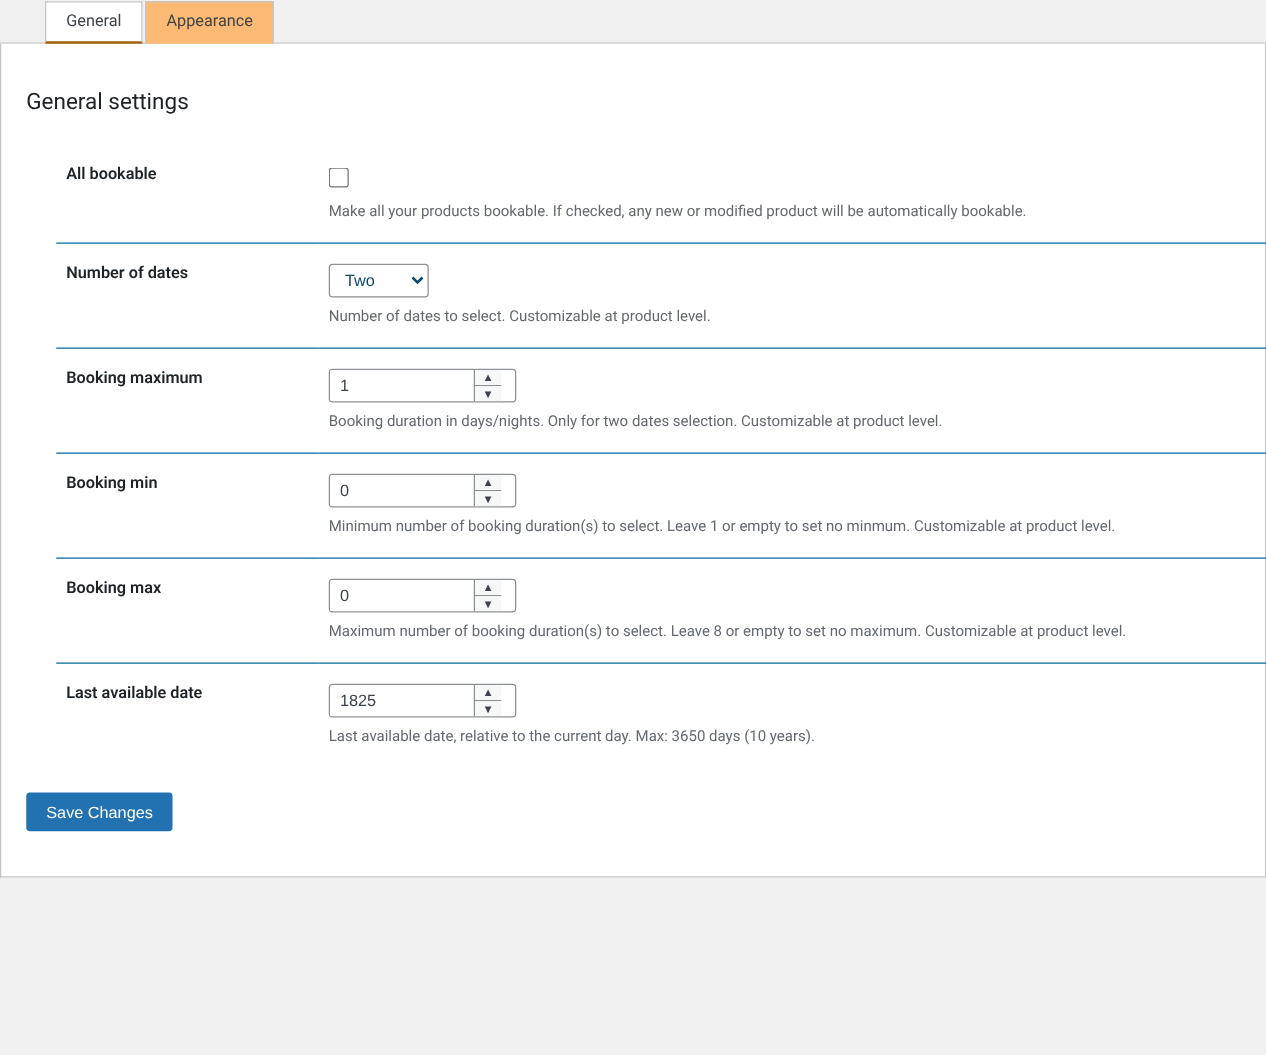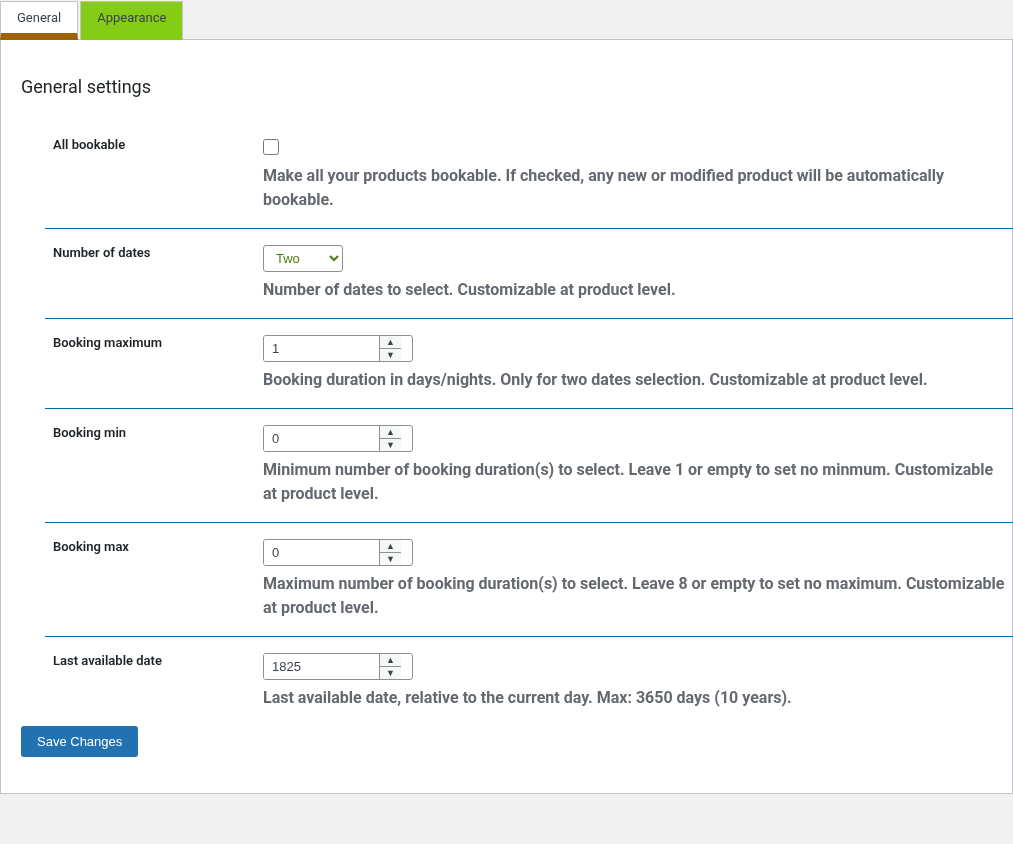--- a/index.html
+++ b/index.html
@@ -17,32 +17,33 @@
     .tabs-bar {
       display: flex;
       border-bottom: 1px solid #c3c4c7;
       background: #f0f0f1;
       padding: 0 0 0 0;
     }
     .tab {
       padding: 8px 16px;
       border: 1px solid #c3c4c7;
       border-bottom: none;
-      background: #84cc16;
+      background: #fdba74;
       cursor: pointer;
       font-size: 13px;
       color: #3c434a;
       margin-right: 2px;
       position: relative;
       top: 1px;
     }
     .tab.active {
       background: #fff;
-      border-bottom: 7px solid #a16207;
+      border-bottom: 2px solid #a16207;
       z-index: 1;
+      margin-left: 36px;
     }
     .content-area {
       background: #fff;
       padding: 36px 20px;
       border: 1px solid #c3c4c7;
       border-top: none;
     }
     .page-title {
       font-size: 18px;
       font-weight: 400;
@@ -68,39 +69,38 @@
       width: 210px;
       font-weight: 600;
       font-size: 13px;
       color: #1d2327;
       padding-top: 20px;
     }
     .control-cell {
       padding-left: 20px;
     }
     .description {
-      font-size: 16px;
+      font-size: 12px;
       color: #646970;
       margin-top: 6px;
       line-height: 1.5;
-      font-weight: bold;
     }
     input[type="checkbox"] {
       width: 16px;
       height: 16px;
       margin-top: 2px;
       cursor: pointer;
     }
     select {
       padding: 4px 8px;
       border: 1px solid #8c8f94;
       border-radius: 3px;
       background: #fff;
       font-size: 13px;
-      color: #4d7c0f;
+      color: #0c4a6e;
       cursor: pointer;
       min-width: 80px;
     }
     .number-input-wrapper {
       display: flex;
       align-items: stretch;
       border: 1px solid #8c8f94;
       border-radius: 3px;
       width: 150px;
       background: #fff;
@@ -142,20 +142,21 @@
       border-bottom: 1px solid #8c8f94;
     }
     .save-btn {
       background: #2271b1;
       color: #fff;
       border: none;
       border-radius: 3px;
       padding: 8px 16px;
       font-size: 13px;
       cursor: pointer;
+      margin-top: 20px;
     }
   </style>
 </head>
 <body>
 
 <div class="page-wrapper">
   <div class="tabs-bar">
     <div class="tab active">General</div>
     <div class="tab">Appearance</div>
   </div>

